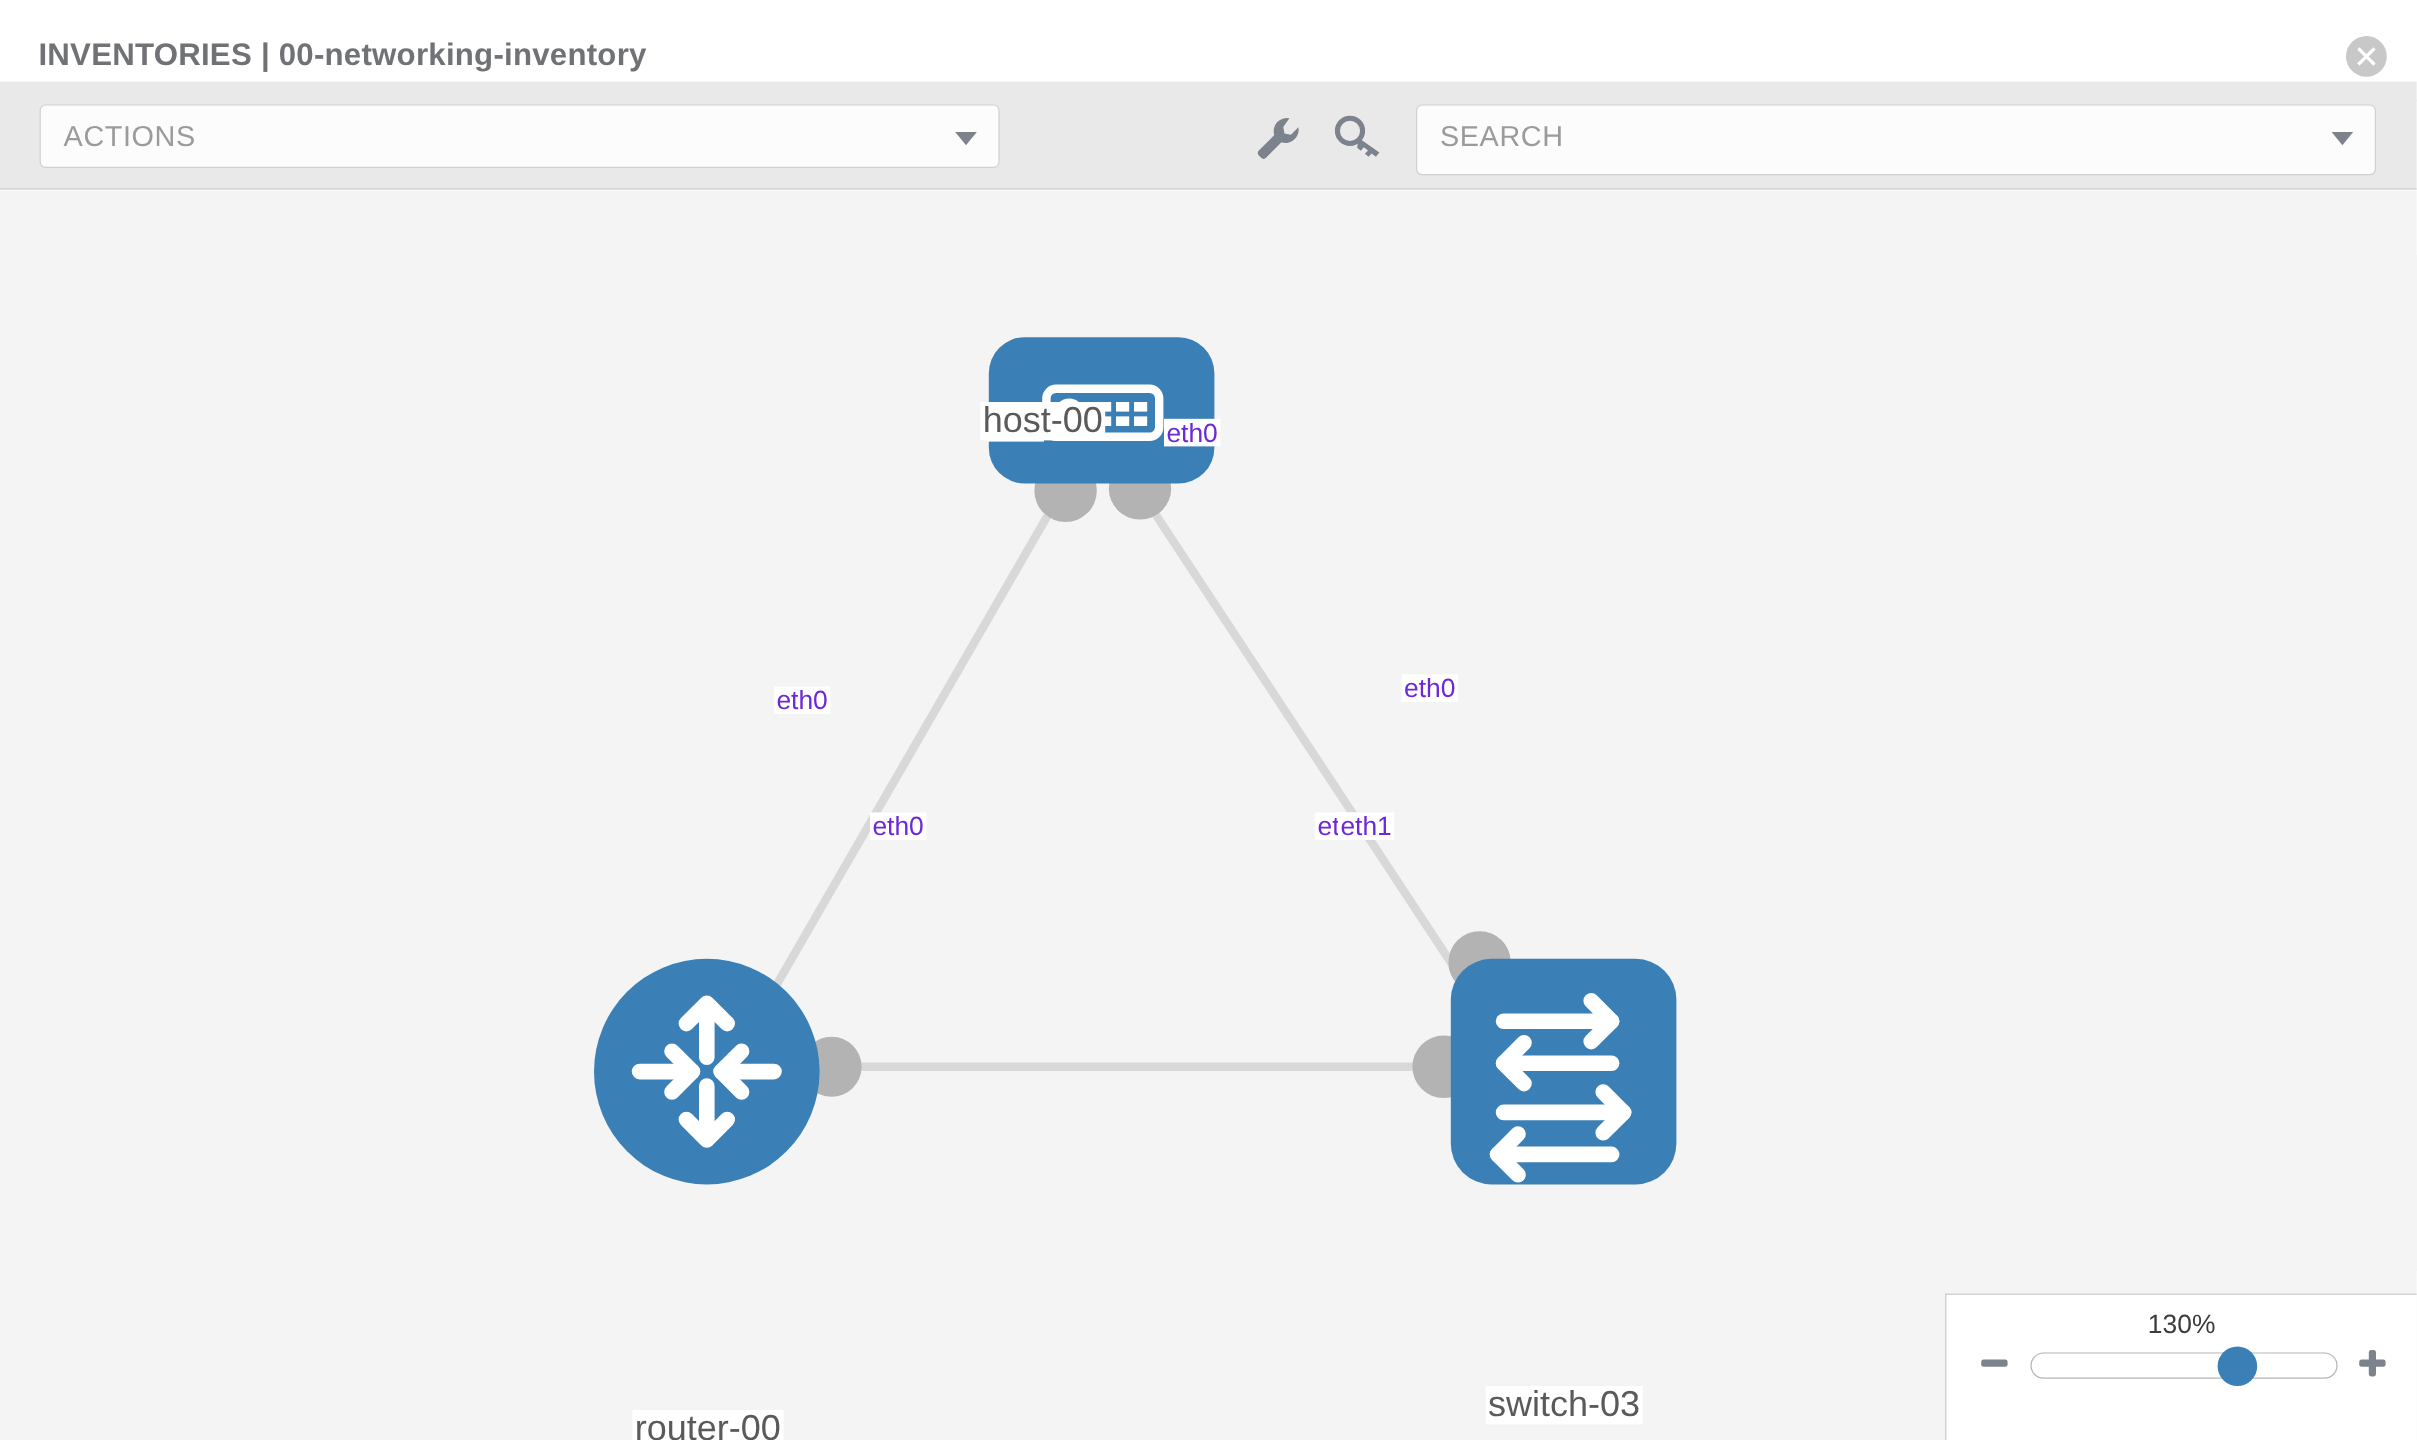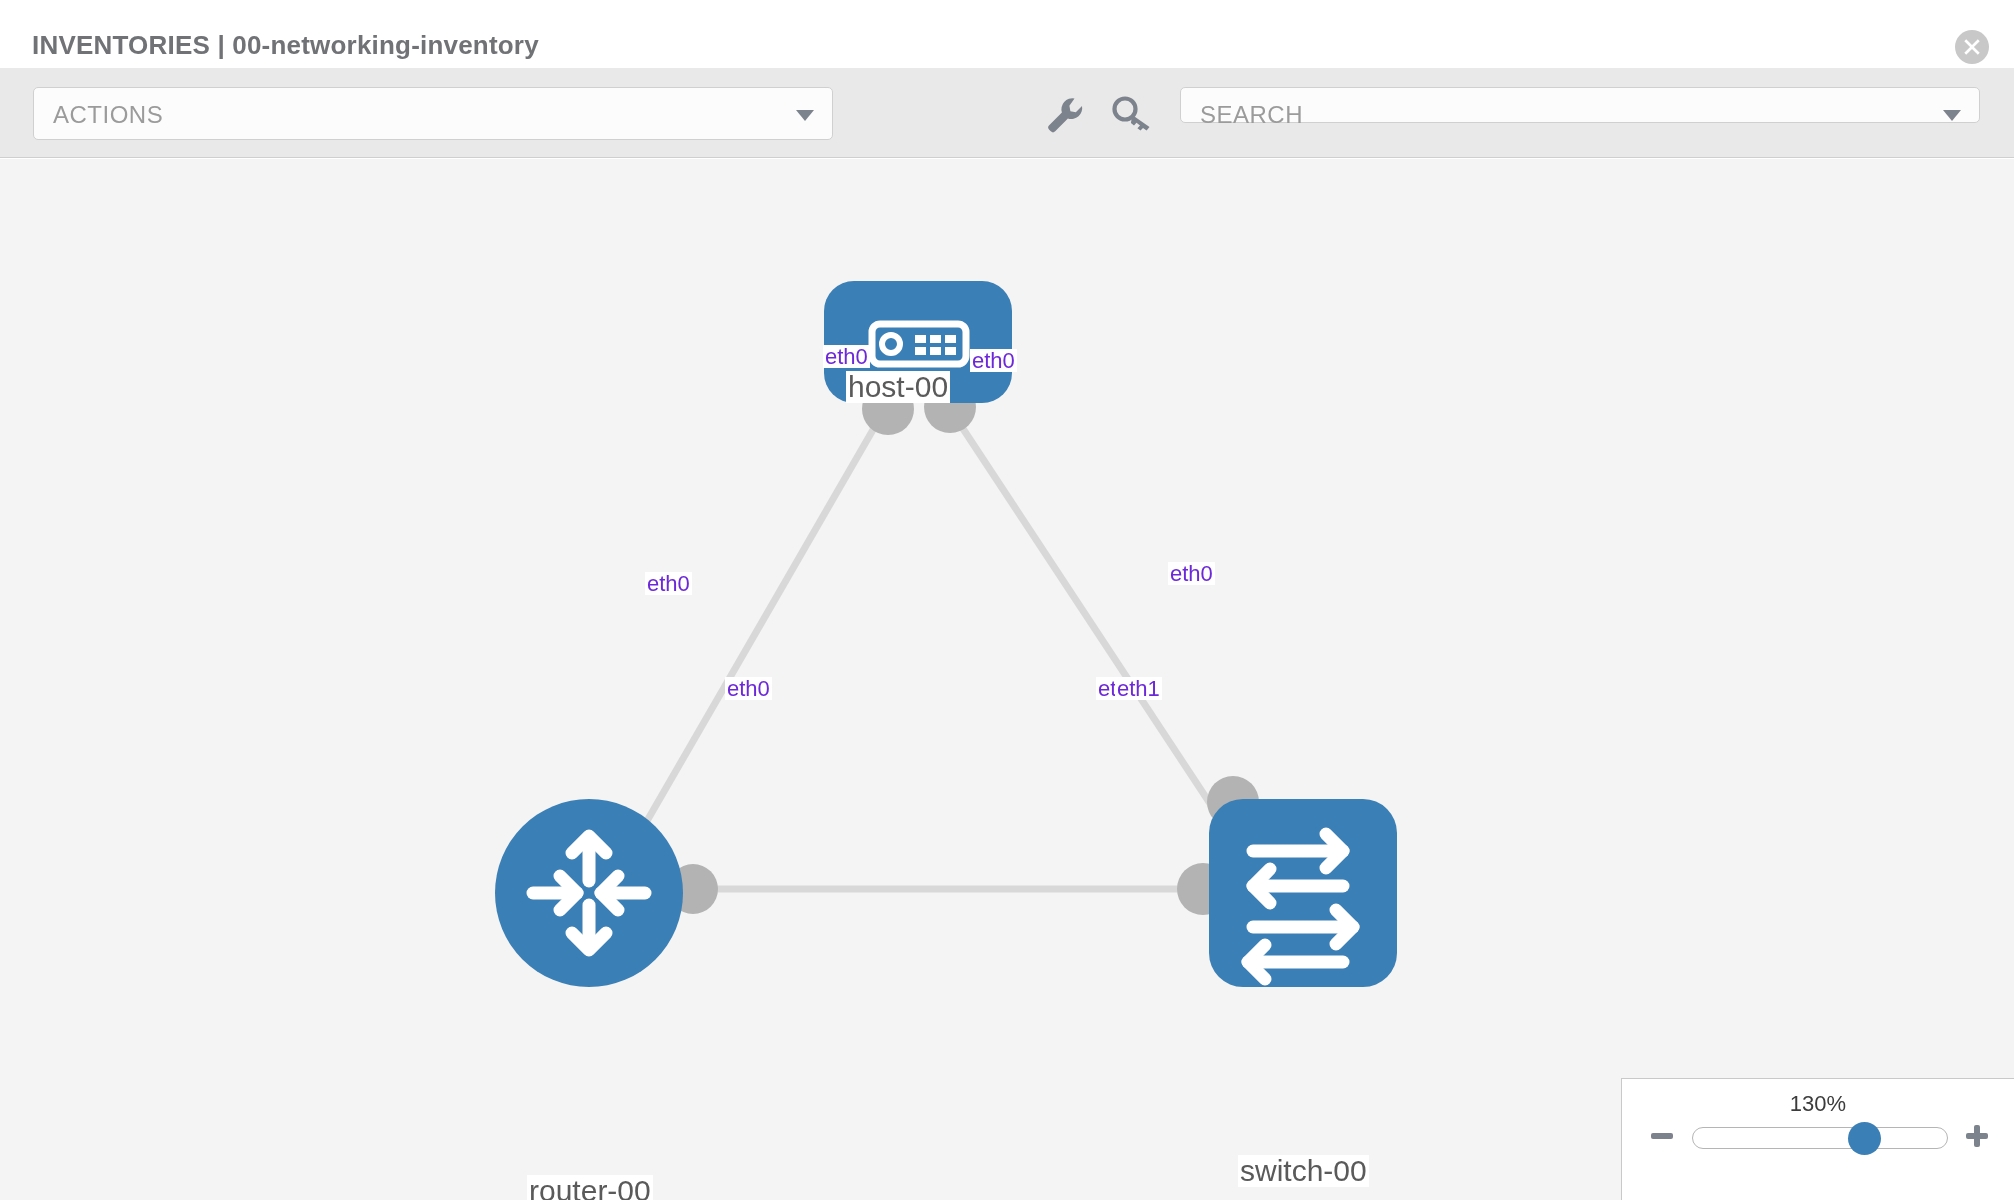--- a/index.html
+++ b/index.html
@@ -102,21 +102,21 @@
     border: none;
   }
   .icon-wrench { left: 1043px; }
   .icon-key    { left: 1110px; }
 
   .search-select {
     position: absolute;
     left: 1180px;
     top: 19px;
     width: 800px;
-    height: 36px;
+    height: 59px;
     background: #fcfcfc;
     border: 1px solid #d0d0d0;
     border-radius: 5px;
     cursor: text;
   }
   .search-label {
     position: absolute;
     left: 19px;
     top: 13px;
     font-size: 24px;
@@ -331,32 +331,32 @@
           <line x1="1253" y1="768" x2="1353" y2="768"></line>
           <polyline points="1336,751 1353,768 1336,785"></polyline>
 
           <line x1="1343" y1="803" x2="1248" y2="803"></line>
           <polyline points="1265,786 1248,803 1265,820"></polyline>
         </g>
       </g>
     </svg>
 
     <span class="port-label" style="left:823px;  top:186px;">eth0</span>
-    <span class="node-label" style="left:846px;  top:176px;margin-top:36px;">host-00</span>
+    <span class="node-label" style="left:817px;  top:176px;">host-00</span>
     <span class="port-label" style="left:970px;  top:190px;">eth0</span>
 
     <span class="port-label" style="left:645px;  top:413px;">eth0</span>
     <span class="port-label" style="left:1168px; top:403px;">eth0</span>
 
     <span class="port-label" style="left:725px;  top:518px;">eth0</span>
     <span class="port-label" style="left:1096px; top:518px;">eth</span>
     <span class="port-label" style="left:1115px; top:518px;">eth1</span>
 
     <span class="node-label" style="left:527px;  top:996px;margin-top:20px;">router-00</span>
-    <span class="node-label" style="left:1238px; top:996px;">switch-00</span>
+    <span class="node-label" style="left:1238px; top:996px;">switch-03</span>
   </div>
 
   <div class="zoom-panel">
     <div class="zoom-pct">130%</div>
 
     <button class="zoom-minus">
       <svg width="30" height="30" viewBox="0 0 30 30" aria-hidden="true">
         <rect x="4" y="12" width="22" height="6" rx="2" fill="#7d838c"></rect>
       </svg>
     </button>

